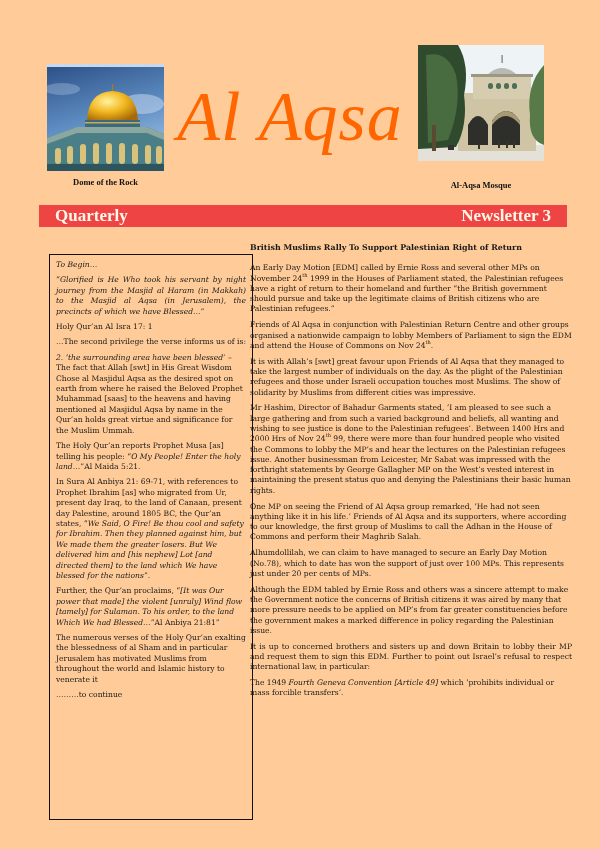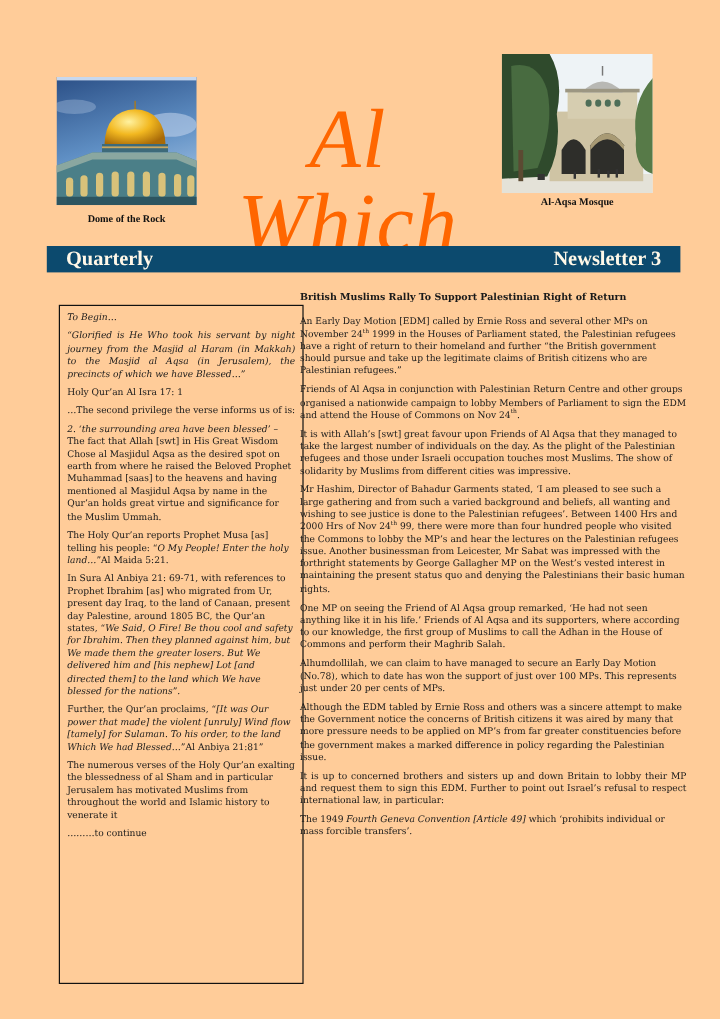--- a/index.html
+++ b/index.html
@@ -14,31 +14,31 @@
 
   
   .photo { overflow: hidden; }
   #dome-photo { left: 47px; top: 64px; width: 117px; height: 107px; }
   #mosque-photo { left: 418px; top: 45px; width: 126px; height: 116px; }
   .caption {
     font-family: "Liberation Serif", serif;
     font-size: 8.5px; color: #111; text-align: center; font-weight: bold;
   }
   #dome-caption { left: 47px; top: 177px; width: 117px; }
-  #mosque-caption { left: 418px; top: 163px; width: 126px; }
+  #mosque-caption { left: 418px; top: 180px; width: 126px; }
 
   #masthead {
     left: 172px; top: 82px; width: 236px; text-align: center;
     font-family: "Liberation Serif", serif; font-style: italic;
     font-size: 70px; line-height: 1; color: #ff6600; letter-spacing: 1px;
   }
 
   #banner {
     left: 39px; top: 205px; width: 528px; height: 22px;
-    background: #0c4a6e; display: flex; justify-content: space-between; align-items: center;
+    background: #ef4444; display: flex; justify-content: space-between; align-items: center;
     padding: 0 16px 0 16px; box-sizing: border-box;
     font-family: "Liberation Serif", serif; font-weight: bold;
     color: #fff8e8; font-size: 17px;
   }
 
   
   #sidebar-box {
     left: 49px; top: 254px; width: 204px; height: 566px;
     border: 1.2px solid #111; box-sizing: border-box;
     padding: 5px 6px 4px 6px;
@@ -94,21 +94,21 @@
       <rect x="72" y="79" width="6" height="21" rx="3"></rect>
       <rect x="85" y="80" width="6" height="20" rx="3"></rect>
       <rect x="98" y="81" width="6" height="19" rx="3"></rect>
       <rect x="109" y="82" width="6" height="18" rx="3"></rect>
     </g>
     <rect x="0" y="100" width="117" height="7" fill="#2d5560"></rect>
   </svg>
 </div>
 <div class="abs caption" id="dome-caption">Dome of the Rock</div>
 
-<div class="abs" id="masthead">Al Which</div>
+<div class="abs" id="masthead">Al Aqsa</div>
 
 <div class="abs photo" id="mosque-photo">
   <svg width="126" height="116" viewBox="0 0 126 116">
     <rect width="126" height="116" fill="#eef3f6"></rect>
     <rect x="0" y="100" width="126" height="16" fill="#e4e2d8"></rect>
 
     <rect x="40" y="48" width="78" height="58" fill="#cfc4a4"></rect>
     <rect x="55" y="30" width="58" height="24" fill="#d6cdb0"></rect>
     <path d="M67 32 Q84 14 101 32 Z" fill="#b8b8b4"></path>
     <rect x="83.5" y="10" width="1.2" height="8" fill="#777"></rect>

